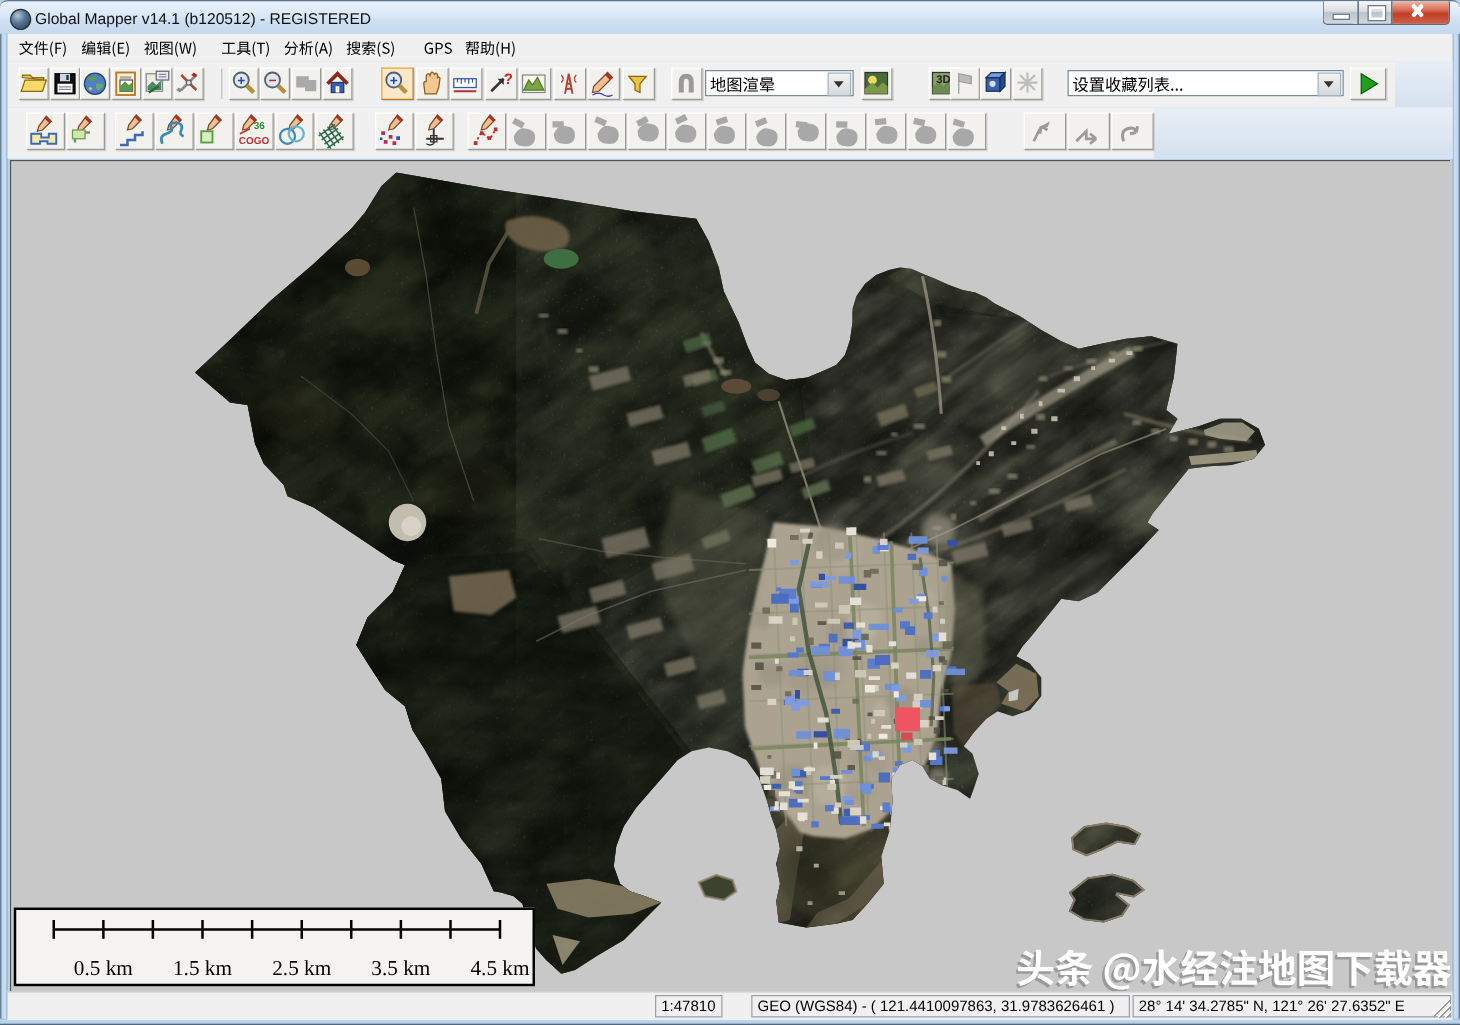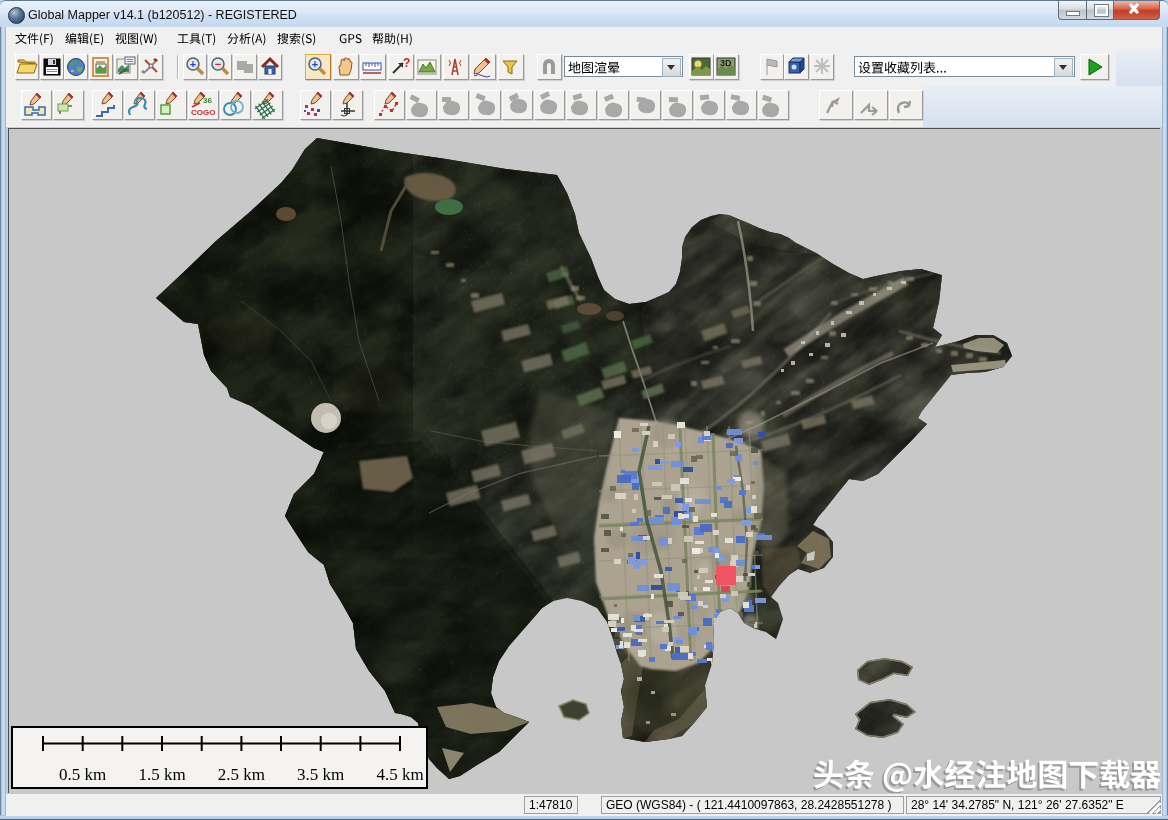--- a/index.html
+++ b/index.html
@@ -274,21 +274,21 @@
         </svg>
         <div class="ar"></div>
       </div>
       <div class="btn" style="left:683px;top:5px;width:25px;height:26px">
         <svg width="22" height="24" viewBox="0 0 22 24">
           <rect x="2" y="3" width="18" height="17" fill="#4a6a3a" stroke="#333"></rect>
           <circle cx="8" cy="9" r="3.5" fill="#f0d860"></circle>
           <path d="M2 16 L8 11 L12 15 L16 11 L20 14 L20 20 L2 20Z" fill="#7a9a4a"></path>
         </svg>
       </div>
-      <div class="btn" style="left:708px;top:5px;width:25px;height:26px">
+      <div class="btn" style="left:737px;top:5px;width:25px;height:26px">
         <svg width="22" height="24" viewBox="0 0 22 24">
           <rect x="2" y="3" width="18" height="17" fill="#8aa06a" stroke="#333"></rect>
           <path d="M2 15 L7 10 L11 14 L15 9 L20 13 L20 20 L2 20Z" fill="#6a8a50"></path>
           <text x="5" y="11" font-size="9" font-weight="bold" fill="#222">3D</text>
         </svg>
       </div>
       <div class="btn dis" style="left:754px;top:5px;width:24px;height:26px">
         <svg width="22" height="24" viewBox="0 0 22 24">
           <path d="M6 20 L6 4 L16 6 L16 12 L6 10" fill="#b5b5b5" stroke="#8a8a8a"></path>
         </svg>
@@ -1092,20 +1092,20 @@
           <path transform="translate(286.3,0) scale(0.03100,-0.03100)" d="M736 785C777 742 827 682 848 642L941 703C918 742 865 800 823 840ZM55 110 65 3 307 24V-86H418V34L573 49L574 145L418 134V190H557L558 289H418V348H307V289H213C230 314 248 341 265 370H570V463H316L342 519L267 539H600C609 386 625 246 655 139C610 78 558 27 499 -14C527 -35 562 -71 579 -97C624 -63 664 -23 701 20C735 -43 780 -80 838 -80C921 -80 955 -39 972 117C944 128 905 154 882 180C877 75 867 34 848 34C821 34 797 67 778 124C841 224 890 339 926 466L820 495C800 419 773 347 741 281C729 356 720 444 715 539H957V632H711C709 702 709 774 711 848H592C592 775 593 702 596 632H378V690H543V782H378V849H264V782H96V690H264V632H46V539H221C213 513 203 487 192 463H60V370H146C135 351 126 337 120 329C103 302 87 284 68 280C82 251 99 197 105 175C114 184 150 190 188 190H307V126Z" fill="#ffffff"></path>
           <path transform="translate(317.3,0) scale(0.03100,-0.03100)" d="M227 708H338V618H227ZM648 708H769V618H648ZM606 482C638 469 676 450 707 431H484C500 456 514 482 527 508L452 522V809H120V517H401C387 488 369 459 348 431H45V327H243C184 280 110 239 20 206C42 185 72 140 84 112L120 128V-90H230V-66H337V-84H452V227H292C334 258 371 292 404 327H571C602 291 639 257 679 227H541V-90H651V-66H769V-84H885V117L911 108C928 137 961 182 987 204C889 229 794 273 722 327H956V431H785L816 462C794 480 759 500 722 517H884V809H540V517H642ZM230 37V124H337V37ZM651 37V124H769V37Z" fill="#ffffff"></path>
         </g>
       </svg>
     </div>
  <div id="status">
   <div class="pan" style="left:518px;width:54px">
         <div>1:47810</div>
       </div>
   <div class="pan" style="left:595px;width:303px">
-        <div>GEO (WGS84) - ( 121.4410097863, 28.2428551278 )</div>
+        <div>GEO (WGS84) - ( 121.4410097863, 31.9783626461 )</div>
       </div>
   <div class="pan" style="left:900px;width:255px">
         <div>28° 14' 34.2785" N, 121° 26' 27.6352" E</div>
       </div>
   <div id="grip"></div>
  </div>
 </div>
 
 </body></html>

